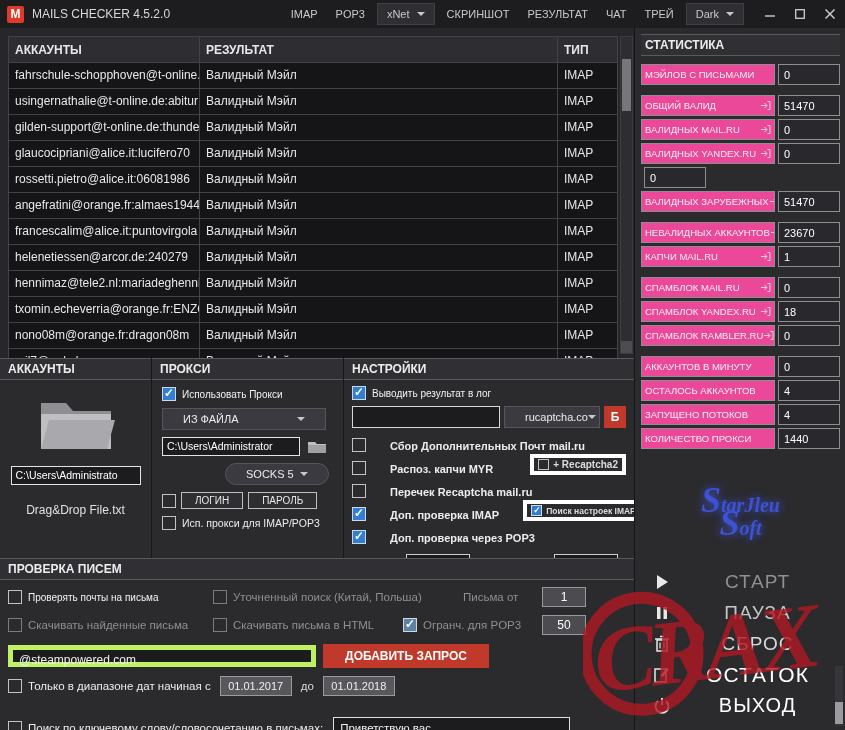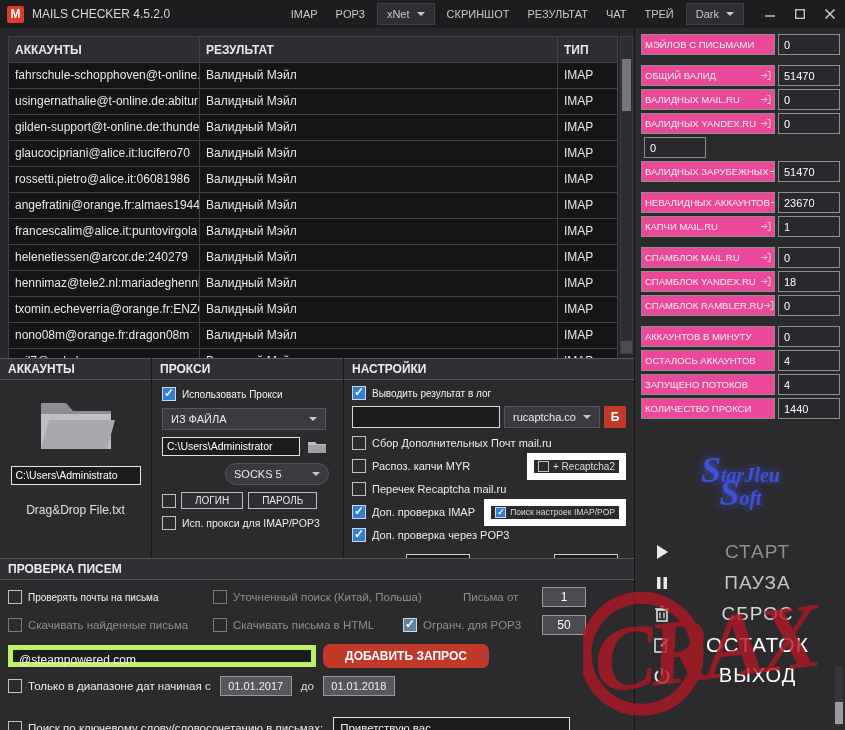--- a/index.html
+++ b/index.html
@@ -50,49 +50,49 @@
   .cb { width:14px; height:14px; border:1px solid #c2c2c2; background:transparent; flex:none; position:relative; }
   .cb.checked { background:#2f7fd6; border-color:#cfd8e3; }
   .cb.checked::after { content:"✓"; position:absolute; left:1px; top:-2px; color:#fff; font-size:12px; font-weight:bold; }
   .cb.dim { border-color:#7b7b7b; }
   .cb.checked.gray { background:#5e82a4; }
   .cb.small { width:11px; height:11px; }
   .cb.small.checked::after { font-size:9px; top:-1px; left:1px; }
   .lbl { font-size:11.5px; color:#ececec; white-space:nowrap; }
   .lbl.dim { color:#8f8f8f; }
   .lbl.b { color:#f2f2f2; font-size:10px; }
-  .dropdown { height:22px; background:#3a3a40; border:1px solid #55555c; display:flex; align-items:center; justify-content:space-between; padding:0 8px; font-size:11px; color:#ececec; }
+  .dropdown { height:22px; background:#3a3a40; border:1px solid #55555c; display:flex; align-items:center; justify-content:space-between; padding:0 20px; font-size:11px; color:#ececec; }
   .dd-src { width:164px; }
   .dd-socks { width:104px; margin-left:auto; margin-right:4px;border-radius:11px; }
   .hrow { display:flex; align-items:center; gap:5px; }
   .pathbox.proxy-path { width:138px; }
   .folderbtn { width:24px; height:18px; display:flex; align-items:center; justify-content:center; }
   .obtn { border:1px solid #bdbdbd; color:#e8e8e8; font-size:10px; height:17px; line-height:15px; padding:0 13px; background:#2e2e33; white-space:nowrap; }
 
   .set-body { padding:6px 8px; gap:5px; }
   .caprow { display:flex; gap:4px; align-items:center; height:24px; }
   .capinput { flex:1; border:1px solid #d8d8d8; background:#1c1c1f; height:22px; }
   .dd-cap { width:96px; }
   .bbtn { width:22px; height:22px; background:#c0392b; color:#fff; font-weight:bold; font-size:12px; display:flex; align-items:center; justify-content:center; flex:none; }
-  .srow2 { display:flex; align-items:center; gap:6px; height:18px; }
-  .minibox { border:7px solid #ffffff; display:flex; align-items:center; gap:4px; padding:1px 4px; margin-left:auto; white-space:nowrap; }
+  .srow2 { display:flex; align-items:flex-end; gap:24px; height:18px;font-weight:bold; }
+  .minibox { border:4px solid #ffffff; display:flex; align-items:center; gap:4px; padding:1px 4px; margin-left:auto; white-space:nowrap; }
   .minibox .t { font-size:10px; color:#dcdcdc; }
   .minibox .t.tiny { font-size:8.5px; }
   .torow { display:flex; align-items:center; margin-top:5px; }
   .tlabel { font-size:12px; color:#e6e6e6; }
   .tinput { width:64px; height:20px; border:1px solid #d0d0d0; background:#1c1c1f; color:#fff; font-size:12px; display:flex; align-items:center; justify-content:center; margin-left:8px; }
   .torow .spacer { flex:1; }
 
   
   .letters-region { position:absolute; top:558px; left:0; width:634px; height:172px; }
   .lrow { display:flex; align-items:center; margin:6px 8px 0 8px; height:22px; }
   .w205 { width:205px; } .w250 { width:250px; } .w190 { width:190px; }
   .valbox { width:44px; height:20px; background:#4b4b50; border:1px solid #99999d; color:#fff; font-size:12px; display:flex; align-items:center; justify-content:center; margin-left:auto; margin-right:40px; }
   .querybox { width:308px; height:22px; border:5px solid #bef264; background:#1c1c1f; color:#f0f0f0; font-size:12px; line-height:20px; padding-left:6px; }
-  .addbtn { width:166px; height:24px; background:#c0392b; color:#fff; font-weight:bold; font-size:12px; display:flex; align-items:center; justify-content:center; margin-left:7px;border-radius:7px; }
+  .addbtn { width:166px; height:24px; background:#c0392b; color:#fff; font-weight:bold; font-size:12px; display:flex; align-items:center; justify-content:center; margin-left:7px; }
   .datebtn { width:72px; height:20px; background:#57575c; border:1px solid #9a9a9e; color:#f0f0f0; font-size:11px; display:flex; align-items:center; justify-content:center; margin-left:9px; }
   .do-lbl { font-size:11.5px; color:#d8d8d8; margin-left:9px; }
   .kwinput { width:237px; height:22px; border:1px solid #e0e0e0; background:#1c1c1f; color:#f0f0f0; font-size:11.5px; line-height:20px; padding-left:6px; margin-left:10px; }
 
   
   .stats-region { position:absolute; top:28px; left:634px; width:211px; height:702px; background:#2b2b2e; border-left:1px solid #151515; padding:6px 5px 0 6px; }
   .shead { margin-bottom:8px; padding-left:4px; }
   .srow { display:flex; height:21px; margin-bottom:3px; }
   .srow.gap { margin-bottom:10px; }
   .sl { flex:1; border:1px solid #8e8e92; display:flex; align-items:center; justify-content:space-between; padding:0 3px; font-size:9.5px; color:#f2f2f2; background:#ec4899; white-space:nowrap; overflow:hidden; }
@@ -384,20 +384,21 @@
     <div class="lrow" style="margin-top:20px;">
       <span class="cbrow">
           <span class="cb"></span>
           <span class="lbl">Поиск по ключевому слову/словосочетанию в письмах:</span>
         </span>
       <div class="kwinput">Приветствую вас,</div>
     </div>
   </div>
 
   <div class="stats-region">
+    <div class="phead shead">СТАТИСТИКА</div>
 
     <div class="srow gap">
         <div class="sl">
           <span>МЭЙЛОВ С ПИСЬМАМИ</span>
         </div>
         <div class="sv">0</div>
       </div>
     <div class="srow">
         <div class="sl">
           <span>ОБЩИЙ ВАЛИД</span>

